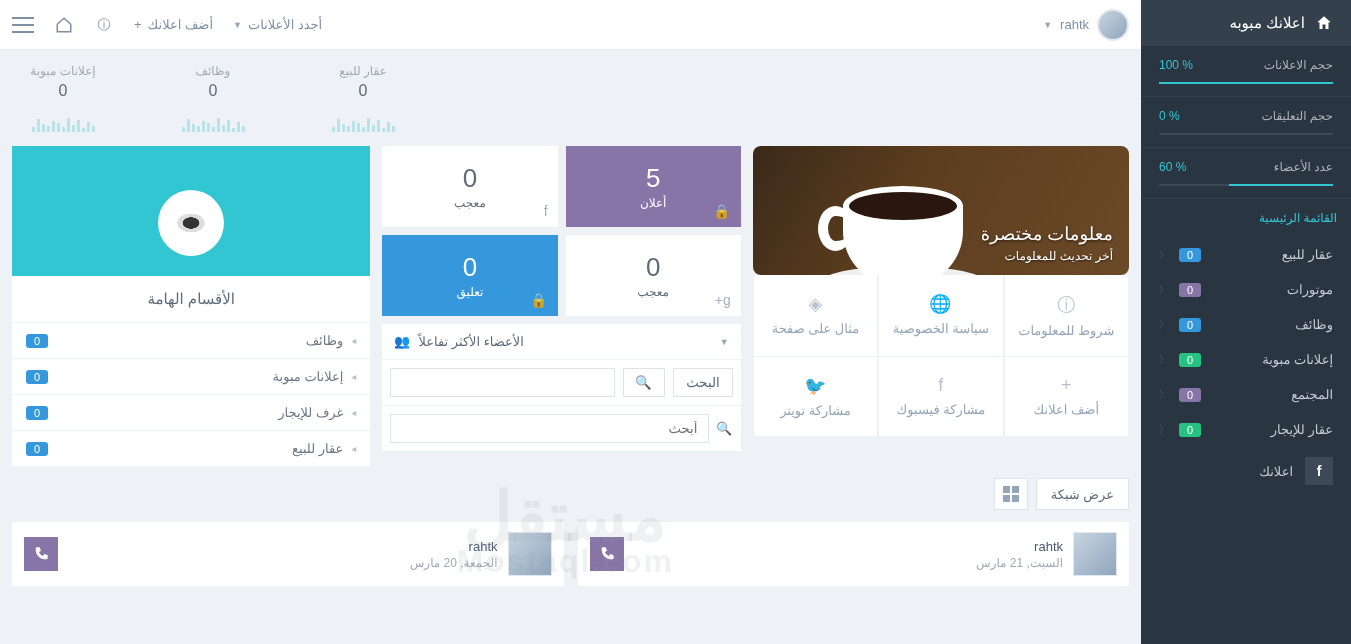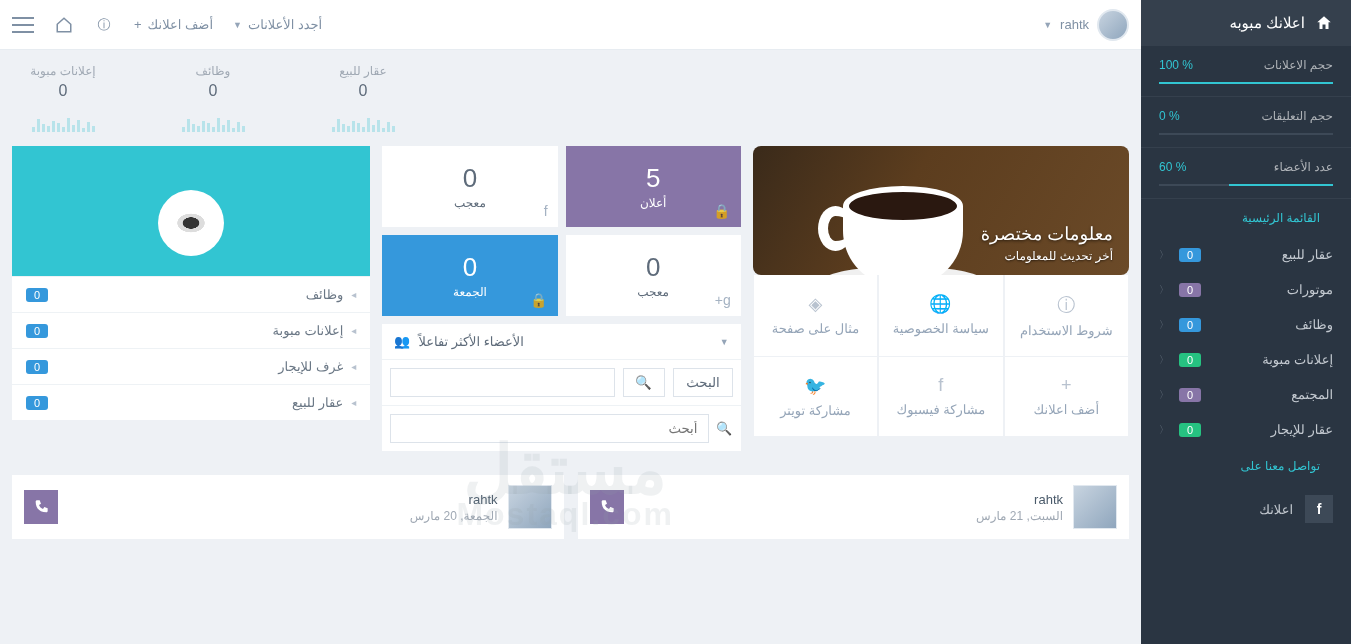--- a/index.html
+++ b/index.html
@@ -9,21 +9,21 @@
 .sidebar-title{background:#35404d;padding:14px 18px;color:#fff;display:flex;align-items:center;gap:10px;font-size:15px}
 .sidebar-title svg{width:18px;height:18px;fill:#fff}
 .side-stat{padding:12px 18px;border-bottom:1px solid #35404d}
 .side-stat-label{display:flex;justify-content:space-between;color:#aeb2b7;font-size:12px}
 .side-stat-label .pct{color:#32c5d2}
 .side-bar-line{height:2px;background:#3d4957;margin-top:10px;position:relative}
 .side-bar-line::after{content:"";position:absolute;height:2px;background:#32c5d2;right:0;top:0}
 .side-bar-line.w100::after{width:100%}
 .side-bar-line.w0::after{width:0%}
 .side-bar-line.w60::after{width:60%}
-.side-heading{padding:12px 31px;color:#32c5d2;font-size:12px}
+.side-heading{padding:12px 14px;color:#32c5d2;font-size:12px}
 .side-item{padding:10px 18px;display:flex;align-items:center;justify-content:space-between;cursor:pointer}
 .side-item .label{color:#c3c9d0}
 .side-item .left{display:flex;align-items:center;gap:10px}
 .side-item .chev{color:#6a7582;font-size:10px}
 .badge{display:inline-block;padding:1px 8px;border-radius:3px;color:#fff;font-size:11px}
 .b-blue{background:#3598dc}
 .b-green{background:#26c281}
 .b-purple{background:#8775a7}
 .side-social{padding:10px 18px;display:flex;align-items:center;gap:12px;color:#c3c9d0}
 .social-icon{width:28px;height:28px;background:#3d4957;display:flex;align-items:center;justify-content:center;color:#fff;font-weight:bold;font-size:14px}
@@ -177,21 +177,20 @@
           </span>
    </div>
         <div class="side-item">
      <span class="label">عقار للإيجار</span>
      <span class="left">
             <span class="badge b-green">0</span>
             <span class="chev">〈</span>
           </span>
    </div>
       </div>
-    <div class="side-heading">تواصل معنا على</div>
     <div class="side-social">
       <span class="social-icon">f</span>
       <span>اعلانك</span>
     </div>
   </aside>
 
   <div class="main">
 
     <div class="topbar">
       <div class="topbar-right">
@@ -299,21 +298,21 @@
                 <div class="cup-top"></div>
             </div>
             <div class="hero-text">
               <div class="title">معلومات مختصرة</div>
               <div class="sub">أخر تحديث للمعلومات</div>
             </div>
           </div>
           <div class="quick-grid" id="quick-grid">
               <div class="quick-cell">
      <div class="icon">ⓘ</div>
-     <div>شروط الاستخدام</div>
+     <div>شروط للمعلومات</div>
    </div>
               <div class="quick-cell">
      <div class="icon">🌐</div>
      <div>سياسة الخصوصية</div>
    </div>
               <div class="quick-cell">
      <div class="icon">◈</div>
      <div>مثال على صفحة</div>
    </div>
               <div class="quick-cell">
@@ -343,21 +342,21 @@
      <div class="lab">معجب</div>
      <div class="corner">f</div>
    </div>
               <div class="tile white">
      <div class="num">0</div>
      <div class="lab">معجب</div>
      <div class="corner">g+</div>
    </div>
               <div class="tile blue">
      <div class="num">0</div>
-     <div class="lab">الجمعة</div>
+     <div class="lab">تعليق</div>
      <div class="corner">🔒</div>
    </div>
             </div>
           <div class="panel" style="margin-top:8px">
             <div class="panel-head">
               <span class="caret">▼</span>
               <div class="title">
                 <span>الأعضاء الأكثر تفاعلاً</span>
                 <span>👥</span>
               </div>
@@ -374,20 +373,21 @@
           </div>
         </div>
 
         <div class="col">
           <div class="cat-panel">
             <div class="cat-hero">
               <div class="cat-avatar">
                   <div class="cat-avatar-inner"></div>
                 </div>
             </div>
+            <div class="cat-title">الأقسام الهامة</div>
             <div class="cat-list" id="cat-list">
                 <div class="cat-item">
      <span class="text">
                     <span class="arrow">◂</span>
                     <span>وظائف</span>
                   </span>
      <span class="badge b-blue">0</span>
    </div>
                 <div class="cat-item">
      <span class="text">
@@ -409,20 +409,33 @@
                     <span>عقار للبيع</span>
                   </span>
      <span class="badge b-blue">0</span>
    </div>
               </div>
           </div>
         </div>
       </div>
 
       <div class="view-row">
+        <div style="display:flex;gap:8px">
+          <div class="view-btn">
+            <span>عرض شبكة</span>
+          </div>
+          <div class="view-btn" style="padding:7px 8px">
+            <div class="grid-icon">
+                <span></span>
+                <span></span>
+                <span></span>
+                <span></span>
+              </div>
+          </div>
+        </div>
       </div>
 
       <div class="posts-row" id="posts-row">
           <div class="post-card">
      <div class="post-right">
        <div class="post-thumb"></div>
        <div class="post-meta">
          <div class="author">rahtk</div>
          <div class="date">السبت, 21 مارس</div>
        </div>

